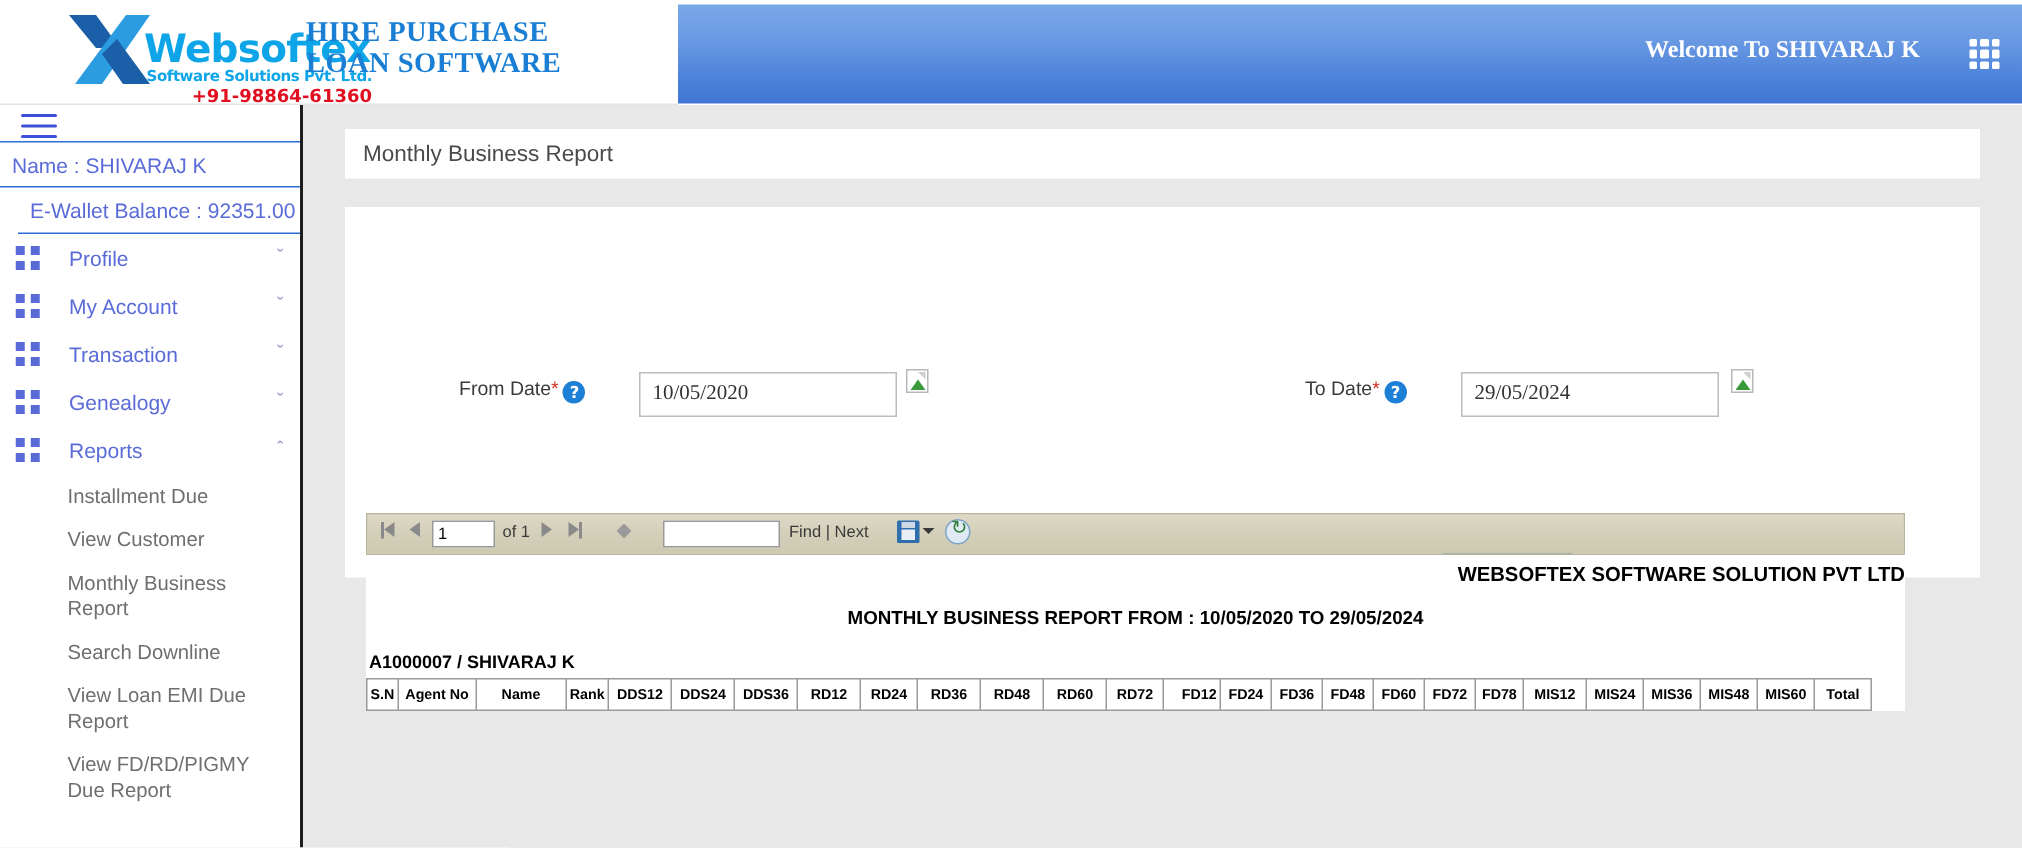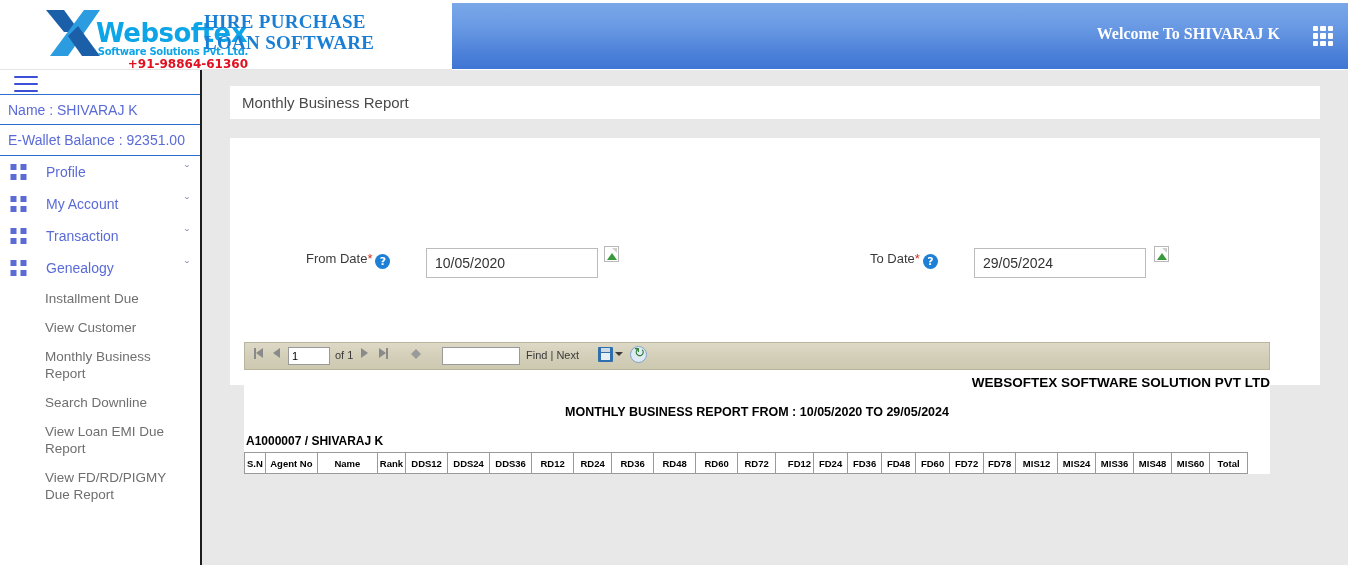--- a/index.html
+++ b/index.html
@@ -58,21 +58,21 @@
     background:#ffffff; border-right:2px solid #1d1d1d;
   }
   #hamburger { position:absolute; left:14px; top:6px; width:24px; height:18px; cursor:pointer; }
   #hamburger span { display:block; height:2px; background:#3c4fd8; margin-bottom:5px; border-radius:1px; }
   .user-row {
     height:31px; line-height:31px; padding-left:8px;
     font-size:14px; color:#5a6bd8; border-top:1px solid #2b6fd4; border-bottom:1px solid #2b6fd4;
     white-space:nowrap; overflow:hidden;
   }
   #user-name-row { margin-top:24px; }
-  #wallet-row { border-top:none; }
+  #wallet-row { border-top:none;margin-left:12px; }
   .nav-group { height:32px; position:relative; cursor:pointer; }
   .nav-group .nav-icon {
     position:absolute; left:10px; top:8px; width:17px; height:16px;
   }
   .nav-group .nav-label {
     position:absolute; left:46px; top:0; line-height:32px;
     font-size:14px; color:#5a6bd8;
   }
   .nav-group .nav-caret {
     position:absolute; right:11px; top:5px;
@@ -103,21 +103,21 @@
   .req-star { color:#d03020; }
   .help-icon {
     display:inline-block; width:15px; height:15px; border-radius:50%;
     background:#1d7fd6; color:#ffffff; font-size:11px; font-weight:bold;
     text-align:center; line-height:15px; vertical-align:-2px; margin-left:3px;
     font-family:"DejaVu Sans", sans-serif; cursor:pointer;
   }
   .date-input {
     position:absolute; height:30px; width:172px; border:1px solid #bcbcbc;
     background:#ffffff; font-size:14px; color:#333; padding:0 8px;
-    font-family:Liberation Sans, sans-serif;
+    font-family:Liberation Serif, serif;
   }
   .broken-img {
     position:absolute; width:15px; height:16px; background:#ffffff;
     border:1px solid #b8b8b8;
   }
   .broken-img::after {
     content:""; position:absolute; left:2px; bottom:1px;
     border-left:5px solid transparent; border-right:5px solid transparent;
     border-bottom:7px solid #3a9a3a;
   }
@@ -273,20 +273,30 @@
   </div>
   <div class="nav-group">
     <svg class="nav-icon" viewBox="0 0 16 16">
         <rect x="0" y="0" width="6" height="6" fill="#5a6bd8"></rect>
         <rect x="10" y="0" width="6" height="6" fill="#5a6bd8"></rect>
         <rect x="0" y="10" width="6" height="6" fill="#5a6bd8"></rect>
         <rect x="10" y="10" width="6" height="6" fill="#5a6bd8"></rect>
       </svg>
     <span class="nav-label">Genealogy</span>
     <span class="nav-caret">ˇ</span>
+  </div>
+  <div class="nav-group">
+    <svg class="nav-icon" viewBox="0 0 16 16">
+        <rect x="0" y="0" width="6" height="6" fill="#5a6bd8"></rect>
+        <rect x="10" y="0" width="6" height="6" fill="#5a6bd8"></rect>
+        <rect x="0" y="10" width="6" height="6" fill="#5a6bd8"></rect>
+        <rect x="10" y="10" width="6" height="6" fill="#5a6bd8"></rect>
+      </svg>
+    <span class="nav-label">Reports</span>
+    <span class="nav-caret">ˆ</span>
   </div>
 
   <div class="sub-item">Installment Due</div>
   <div class="sub-item">View Customer</div>
   <div class="sub-item">Monthly Business Report</div>
   <div class="sub-item">Search Downline</div>
   <div class="sub-item">View Loan EMI Due Report</div>
   <div class="sub-item">View FD/RD/PIGMY Due Report</div>
 </div>
 

